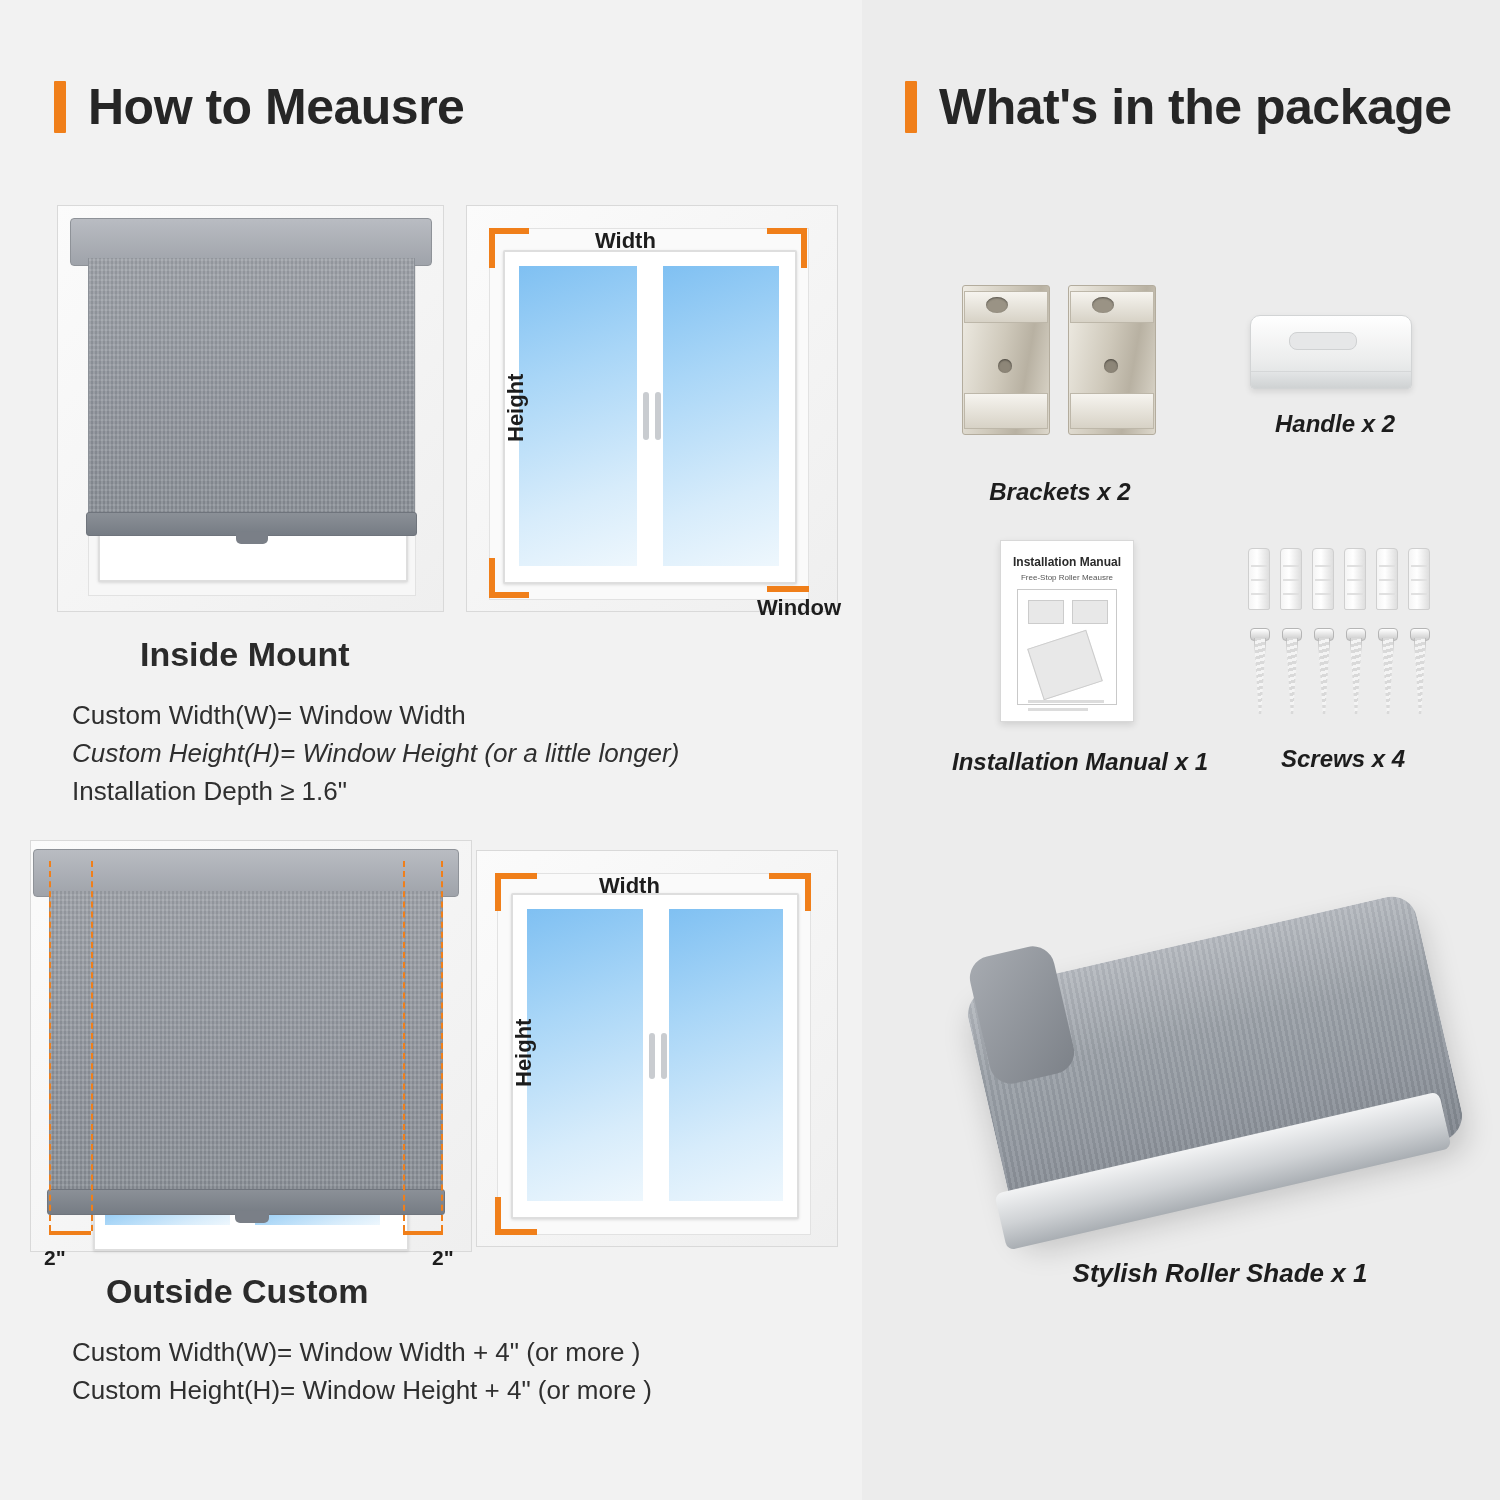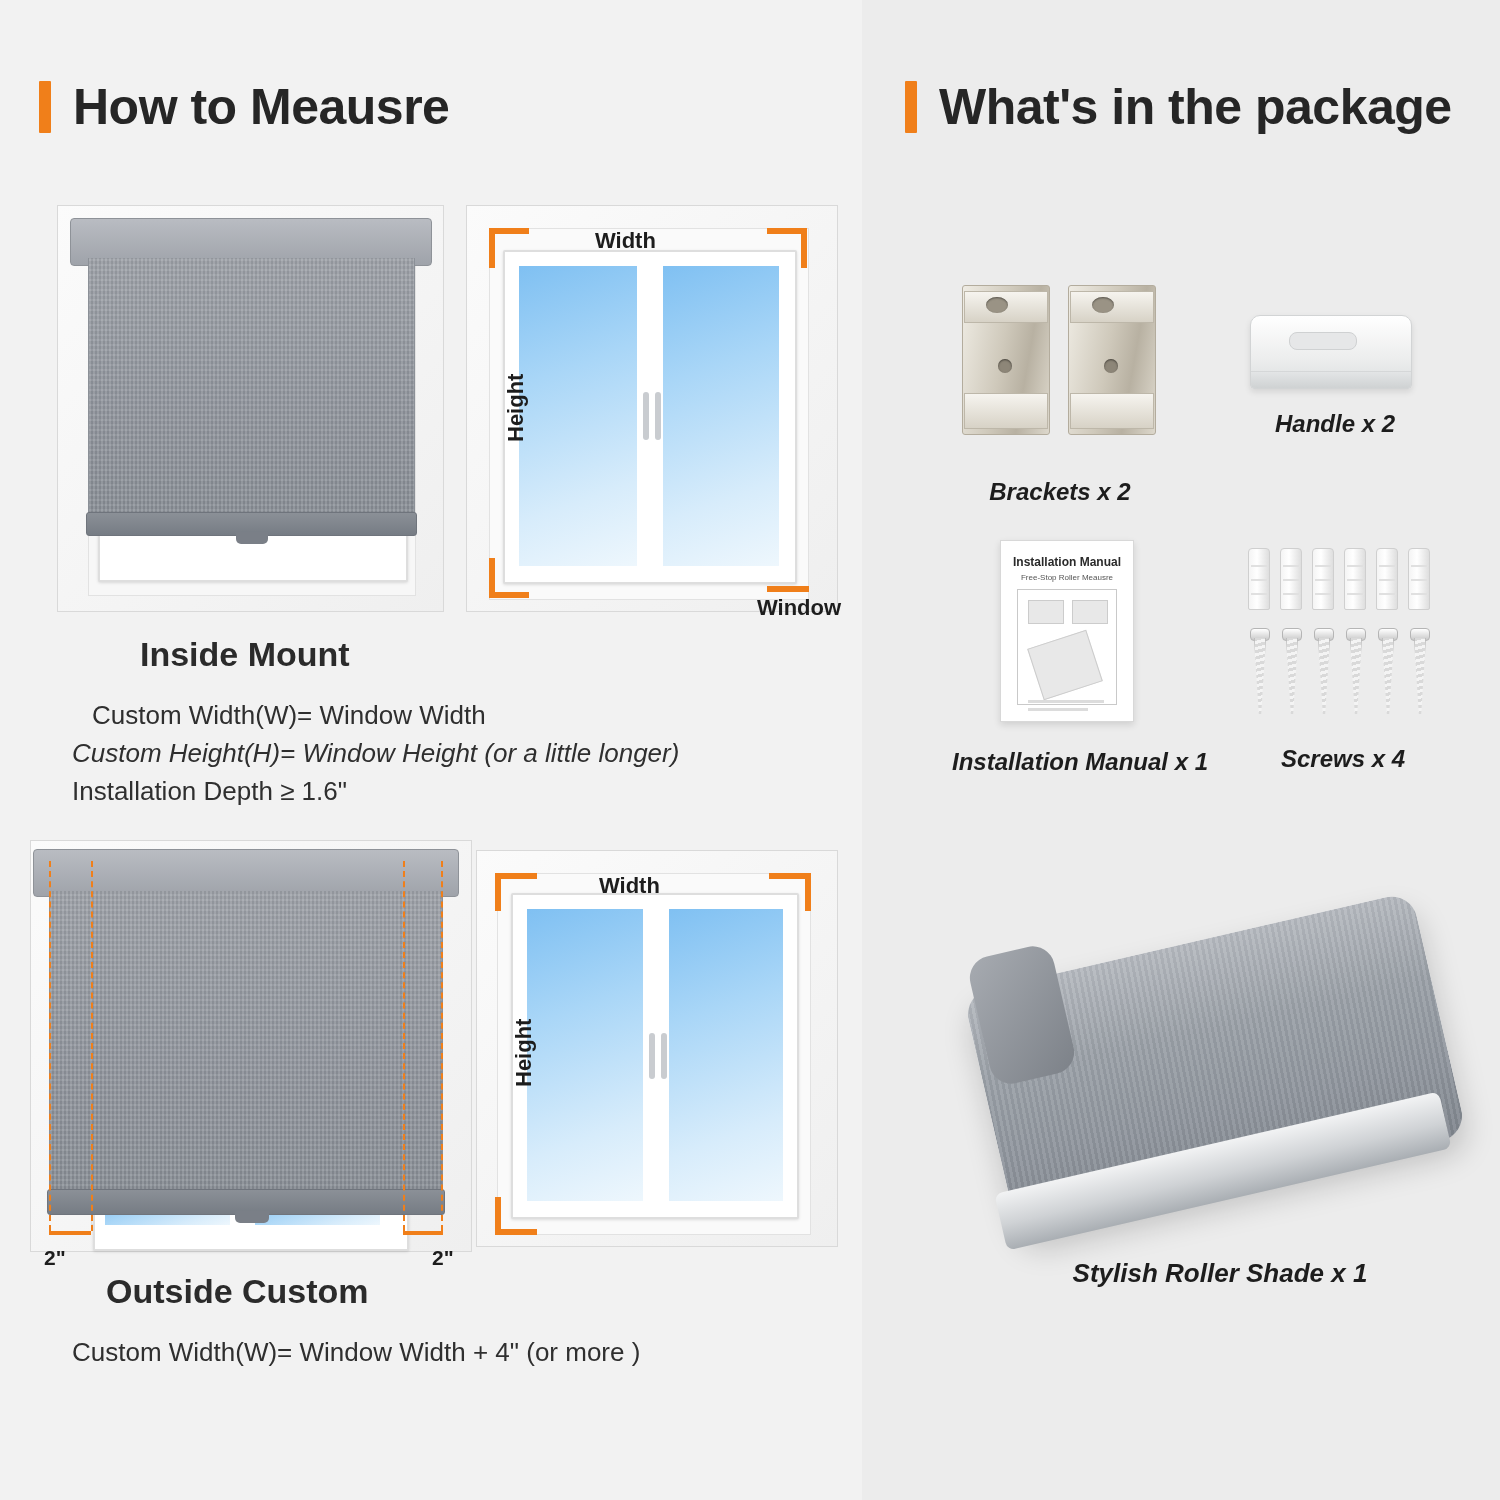--- a/index.html
+++ b/index.html
@@ -13,21 +13,21 @@
   .page{position:relative;width:1500px;height:1500px;}
 
   
   .left-panel{position:absolute;left:0;top:0;width:862px;height:1500px;background:#f2f2f2;}
   .right-panel{position:absolute;left:862px;top:0;width:638px;height:1500px;background:#ececec;}
 
   .heading{display:flex;align-items:center;gap:22px;}
   .heading .bar{width:12px;height:52px;background:#f07f1a;border-radius:1px;}
   .heading .txt{font-size:50px;font-weight:bold;letter-spacing:-0.5px;color:#262626;}
 
-  #heading-left{position:absolute;left:39px;top:78px;}
+  #heading-left{position:absolute;left:54px;top:78px;}
   #heading-right{position:absolute;left:905px;top:78px;}
 
   
   .scene{position:absolute;border:1px solid #d9d9d9;background:#ffffff;}
 
   .wall{position:absolute;inset:0;background:linear-gradient(135deg,#fbfbfb,#efefef);}
   .recess{position:absolute;background:#ffffff;border:1px solid #e2e2e2;}
 
   .win-frame{position:absolute;background:#ffffff;border:2px solid #dedede;border-radius:2px;
     box-shadow:0 1px 3px rgba(0,0,0,.12);}
@@ -161,21 +161,21 @@
     <div class="mark" style="left:22px;top:386px;width:40px;height:6px;"></div>
     <div class="mark" style="left:300px;top:380px;width:42px;height:6px;"></div>
 
     <span class="lbl" style="left:128px;top:22px;">Width</span>
     <span class="lbl lbl-rot" style="left:36px;top:236px;">Height</span>
   </div>
   <span class="lbl" style="left:757px;top:595px;">Window</span>
 
   <span class="cap" style="left:140px;top:635px;">Inside Mount</span>
 
-  <span class="note" style="left:72px;top:695px;width:740px;margin-left:20px;">Custom Width(W)= Window Width</span>
+  <span class="note" style="left:72px;top:695px;width:740px;">Custom Width(W)= Window Width</span>
   <span class="note" style="left:72px;top:733px;width:740px;font-style:italic;">Custom Height(H)= Window Height (or a little longer)</span>
   <span class="note" style="left:72px;top:771px;width:740px;">Installation Depth ≥ 1.6"</span>
 
   <div class="scene" style="left:30px;top:840px;width:440px;height:410px;">
     <div class="wall"></div>
     <div class="recess" style="left:60px;top:52px;width:312px;height:330px;background:#f7f7f7;"></div>
     <div class="win-frame" style="left:62px;top:348px;width:312px;height:58px;">
       <div class="glass" style="left:10px;top:8px;width:125px;height:26px;"></div>
       <div class="glass" style="left:160px;top:8px;width:125px;height:26px;"></div>
       <div class="mullion" style="left:146px;top:2px;width:12px;height:50px;"></div>
@@ -211,20 +211,21 @@
     <div class="mark" style="left:328px;top:22px;width:6px;height:38px;"></div>
     <div class="mark" style="left:18px;top:346px;width:6px;height:38px;"></div>
     <div class="mark" style="left:18px;top:378px;width:42px;height:6px;"></div>
 
     <span class="lbl" style="left:122px;top:22px;">Width</span>
     <span class="lbl lbl-rot" style="left:34px;top:236px;">Height</span>
   </div>
 
   <span class="cap" style="left:106px;top:1272px;">Outside Custom</span>
   <span class="note" style="left:72px;top:1332px;width:760px;">Custom Width(W)= Window Width + 4" (or more )</span>
+  <span class="note" style="left:72px;top:1370px;width:760px;">Custom Height(H)= Window Height + 4" (or more )</span>
 
   <div class="bracket" style="left:962px;top:285px;width:88px;height:150px;">
     <div class="body"></div>
     <div class="plate" style="top:6px;height:30px;"></div>
     <div class="hole2" style="left:24px;top:12px;"></div>
     <div class="hole" style="left:36px;top:74px;"></div>
     <div class="plate" style="top:108px;height:34px;"></div>
   </div>
   <div class="bracket" style="left:1068px;top:285px;width:88px;height:150px;">
     <div class="body"></div>

